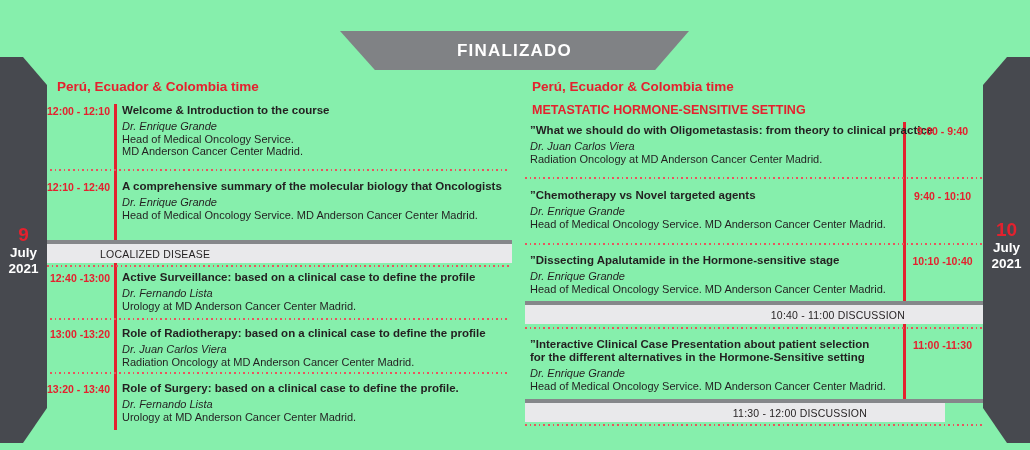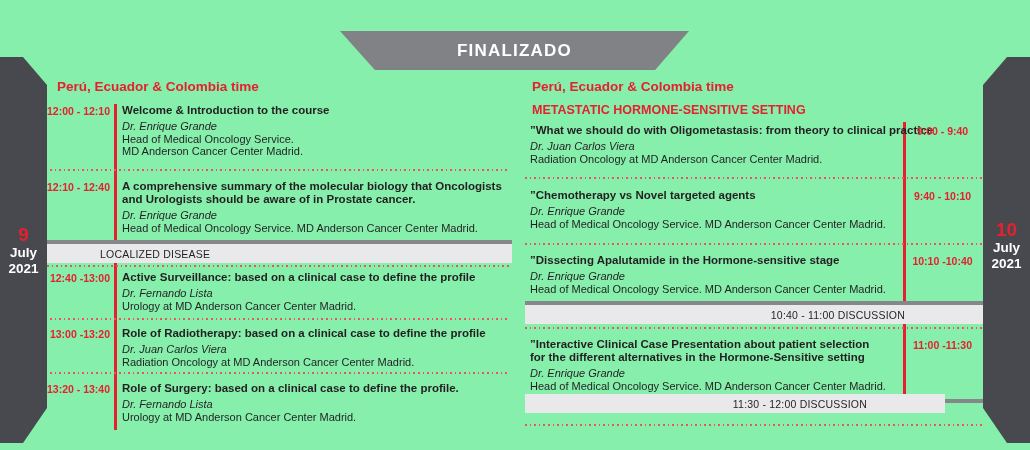--- a/index.html
+++ b/index.html
@@ -88,21 +88,20 @@
     <div class="title-line">Welcome &amp; Introduction to the course</div>
     <div class="speaker">Dr. Enrique Grande</div>
     <div class="affil-line">Head of Medical Oncology Service.</div>
     <div class="affil-line">MD Anderson Cancer Center Madrid.</div>
   </div>
   <div class="dotted" style="left:50px;top:169px;width:460px;"></div>
 
   <div class="time left-col" style="left:40px;top:181px;">12:10 - 12:40</div>
   <div class="item" style="left:122px;top:180px;">
     <div class="title-line">A comprehensive summary of the molecular biology that Oncologists</div>
-    <div class="title-line">and Urologists should be aware of in Prostate cancer.</div>
     <div class="speaker">Dr. Enrique Grande</div>
     <div class="affil-line">Head of Medical Oncology Service. MD Anderson Cancer Center Madrid.</div>
   </div>
 
   <div class="band-border" style="left:47px;top:240px;width:465px;"></div>
   <div class="band" style="left:47px;top:244px;width:465px;padding-left:53px;">
     <span>LOCALIZED DISEASE</span>
   </div>
   <div class="dotted" style="left:47px;top:265px;width:465px;"></div>
 
@@ -165,18 +164,18 @@
 
   <div class="item" style="left:530px;top:338px;">
     <div class="title-line">”Interactive Clinical Case Presentation about patient selection</div>
     <div class="title-line">for the different alternatives in the Hormone-Sensitive setting</div>
     <div class="speaker">Dr. Enrique Grande</div>
     <div class="affil-line">Head of Medical Oncology Service. MD Anderson Cancer Center Madrid.</div>
   </div>
   <div class="time right-col" style="left:905px;top:339px;">11:00 -11:30</div>
 
   <div class="band-border" style="left:525px;top:399px;width:458px;"></div>
-  <div class="band" style="left:525px;top:394px;width:420px;justify-content:flex-end;padding-right:78px;padding-left:46px;">
+  <div class="band" style="left:525px;top:403px;width:420px;justify-content:flex-end;padding-right:78px;padding-left:46px;">
     <span>11:30 - 12:00 DISCUSSION</span>
   </div>
   <div class="dotted" style="left:525px;top:424px;width:458px;"></div>
 
 </div>
 
 </body></html>

